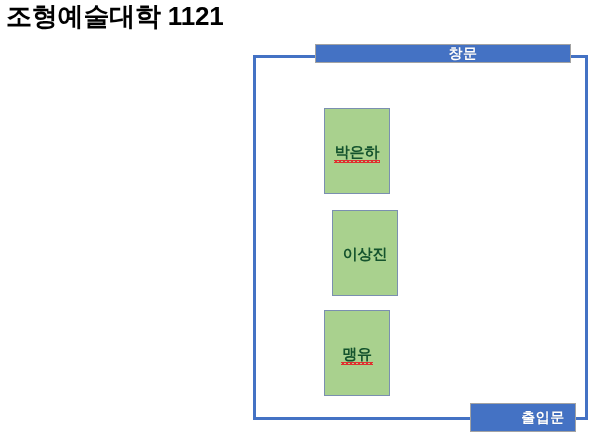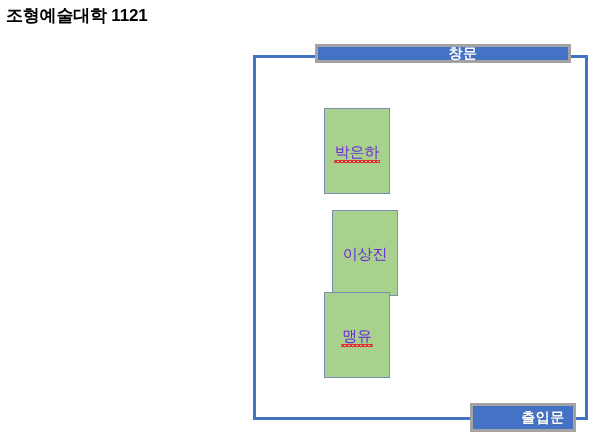--- a/index.html
+++ b/index.html
@@ -13,21 +13,21 @@
     background: #ffffff;
     font-family: "Liberation Sans", "DejaVu Sans", sans-serif;
     overflow: hidden;
     position: relative;
   }
 
   #page-title {
     position: absolute;
     left: 6px;
     top: 2px;
-    font-size: 17px;
+    font-size: 26px;
     font-weight: bold;
     color: #000000;
     letter-spacing: -0.2px;
     white-space: nowrap;
     line-height: 28px;
   }
 
   
   #seating-chart {
     position: absolute;
@@ -46,21 +46,21 @@
     height: 365px;
     border: 3px solid #4472C4;
     box-sizing: border-box;
     background: transparent;
   }
 
   
   .blue-bar {
     position: absolute;
     background: #4472C4;
-    border: 3px solid #a3a3a3;
+    border: 1px solid #a3a3a3;
     box-sizing: border-box;
     color: #ffffff;
     font-size: 14px;
     font-weight: bold;
     display: flex;
     align-items: center;
     justify-content: center;
     letter-spacing: 0.5px;
     text-shadow: 0 0 1px rgba(0,0,0,0.25);
     padding-left: 40px;
@@ -89,26 +89,26 @@
     background: #A9D18E;
     border: 1px solid #7B8FB0;
     box-sizing: border-box;
     display: flex;
     align-items: center;
     justify-content: center;
   }
 
   #seat-box-0 { top: 108px; }
   #seat-box-1 { top: 210px; margin-left: 8px; }
-  #seat-box-2 { top: 292px; }
+  #seat-box-2 { top: 310px; }
 
   .seat-label {
     font-size: 15px;
-    font-weight: normal;
-    color: #6d28d9;
+    font-weight: bold;
+    color: #14532d;
     line-height: 1;
     letter-spacing: -0.2px;
     white-space: nowrap;
     position: relative;
   }
 
   
   .seat-label.misspelled::after {
     content: "";
     position: absolute;

